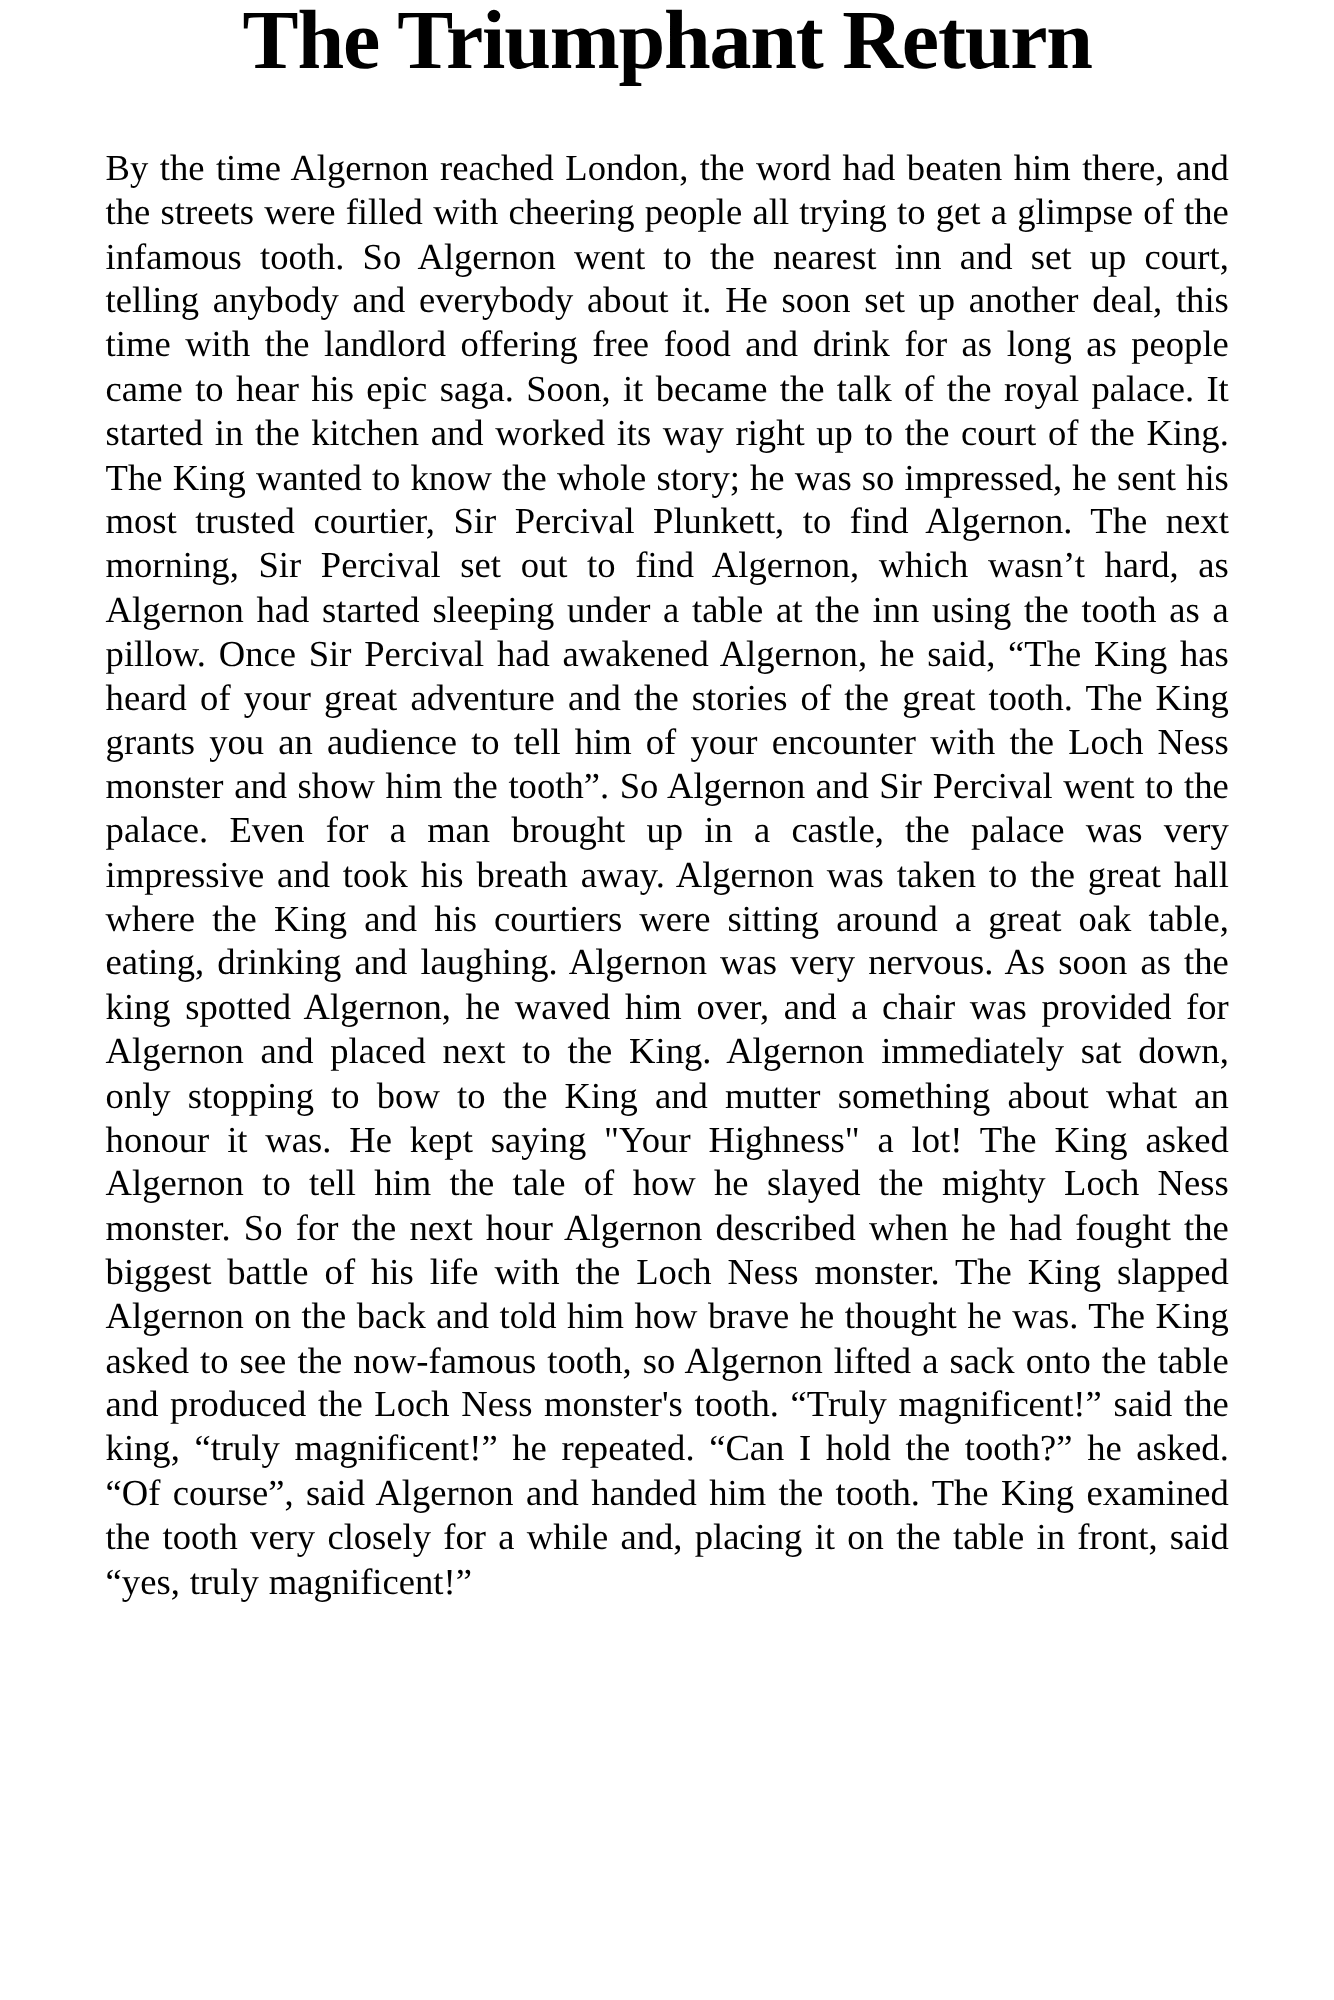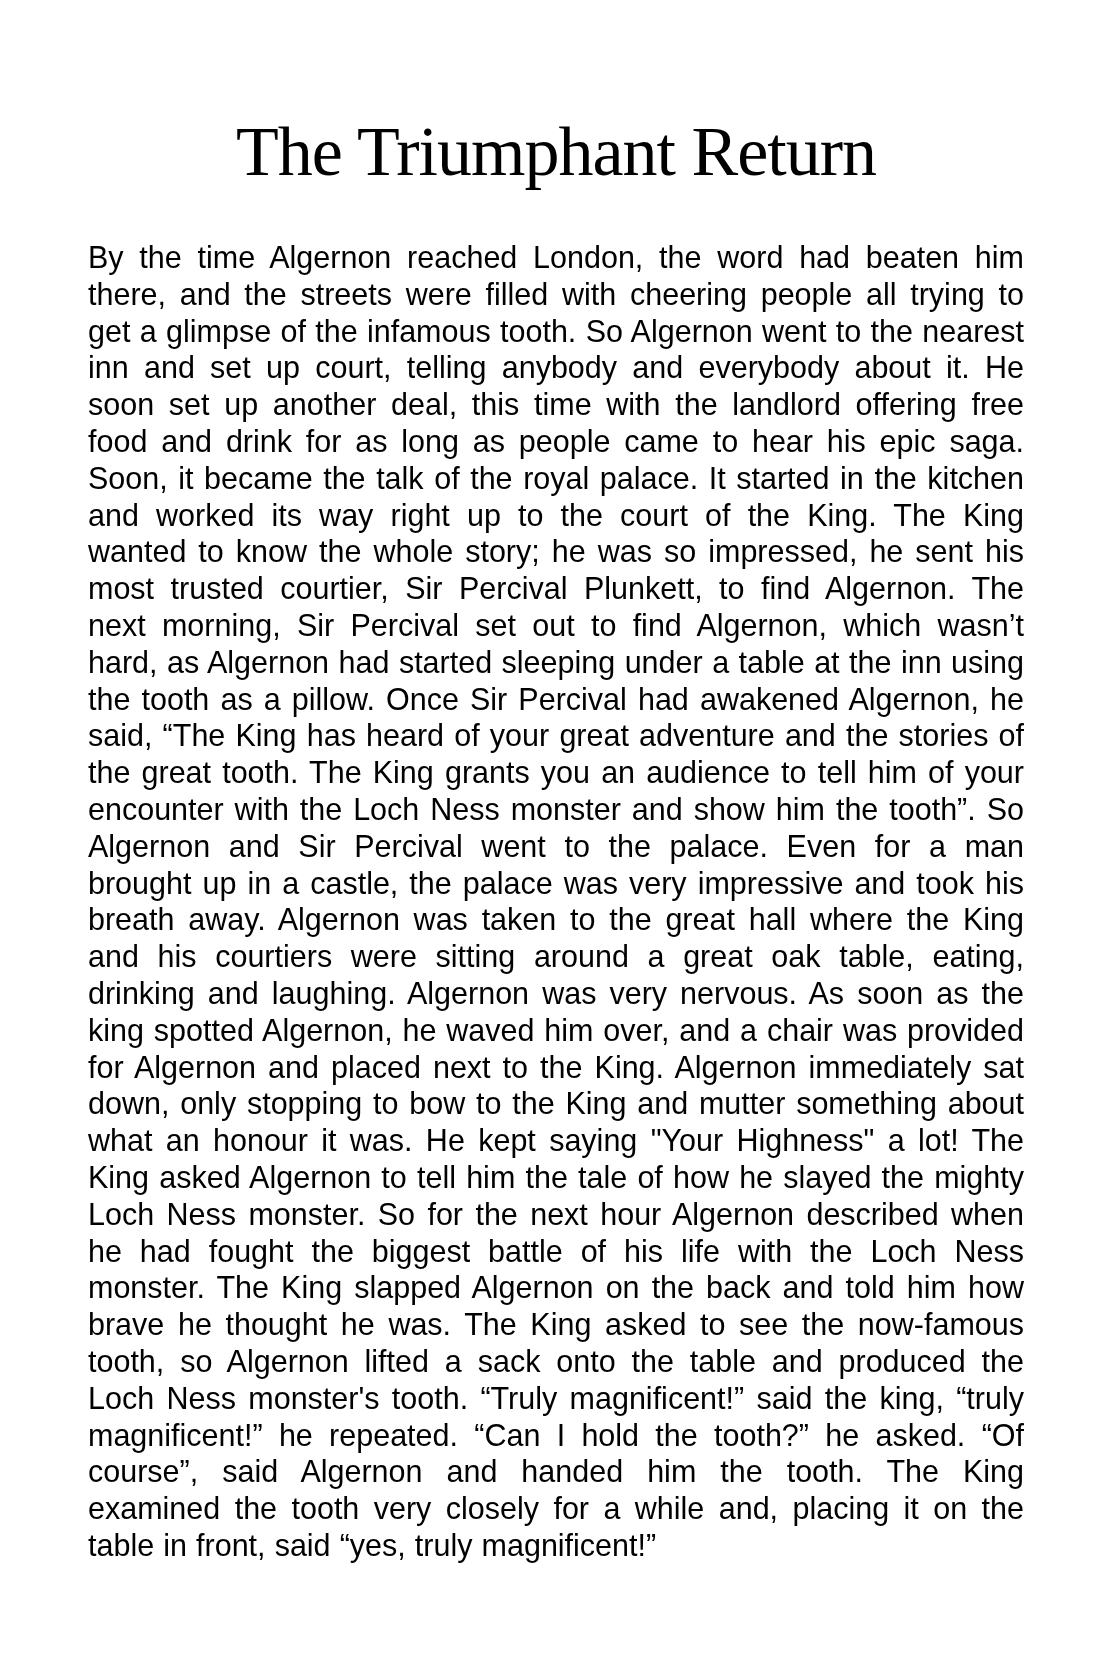--- a/index.html
+++ b/index.html
@@ -13,34 +13,33 @@
     height: 1667px;
     margin: 0 auto;
     background: var(--bg-color, #ffffff);
     color: var(--text-color, #000000);
     font-family: "Liberation Serif", serif;
     overflow: hidden;
     box-sizing: border-box;
   }
   .title {
     margin: 0;
-    padding-top: 117px;
     text-align: center;
     font-size: 70px;
     line-height: 1;
-    font-weight: 400;
+    font-weight: 700;
     letter-spacing: -1px;
     font-family: "Liberation Serif", serif;
   }
   .body-text {
     margin: 52px 88px 0 88px;
     font-size: 30.5px;
     line-height: 36.8px;
     text-align: justify;
-    font-family: Liberation Sans, sans-serif;
+    font-family: Liberation Serif, serif;
     word-spacing: 0.02em;
   }
 </style>
 </head>
 <body>
 
 <div class="page">
   <h1 class="title">The Triumphant Return</h1>
   <p class="body-text">By the time Algernon reached London, the word had beaten him there, and the streets were filled with cheering people all trying to get a glimpse of the infamous tooth. So Algernon went to the nearest inn and set up court, telling anybody and everybody about it. He soon set up another deal, this time with the landlord offering free food and drink for as long as people came to hear his epic saga. Soon, it became the talk of the royal palace. It started in the kitchen and worked its way right up to the court of the King. The King wanted to know the whole story; he was so impressed, he sent his most trusted courtier, Sir Percival Plunkett, to find Algernon. The next morning, Sir Percival set out to find Algernon, which wasn’t hard, as Algernon had started sleeping under a table at the inn using the tooth as a pillow. Once Sir Percival had awakened Algernon, he said, “The King has heard of your great adventure and the stories of the great tooth. The King grants you an audience to tell him of your encounter with the Loch Ness monster and show him the tooth”. So Algernon and Sir Percival went to the palace. Even for a man brought up in a castle, the palace was very impressive and took his breath away. Algernon was taken to the great hall where the King and his courtiers were sitting around a great oak table, eating, drinking and laughing. Algernon was very nervous. As soon as the king spotted Algernon, he waved him over, and a chair was provided for Algernon and placed next to the King. Algernon immediately sat down, only stopping to bow to the King and mutter something about what an honour it was. He kept saying "Your Highness" a lot! The King asked Algernon to tell him the tale of how he slayed the mighty Loch Ness monster. So for the next hour Algernon described when he had fought the biggest battle of his life with the Loch Ness monster. The King slapped Algernon on the back and told him how brave he thought he was. The King asked to see the now-famous tooth, so Algernon lifted a sack onto the table and produced the Loch Ness monster's tooth. “Truly magnificent!” said the king, “truly magnificent!” he repeated. “Can I hold the tooth?” he asked. “Of course”, said Algernon and handed him the tooth. The King examined the tooth very closely for a while and, placing it on the table in front, said “yes, truly magnificent!”</p>
 </div>

